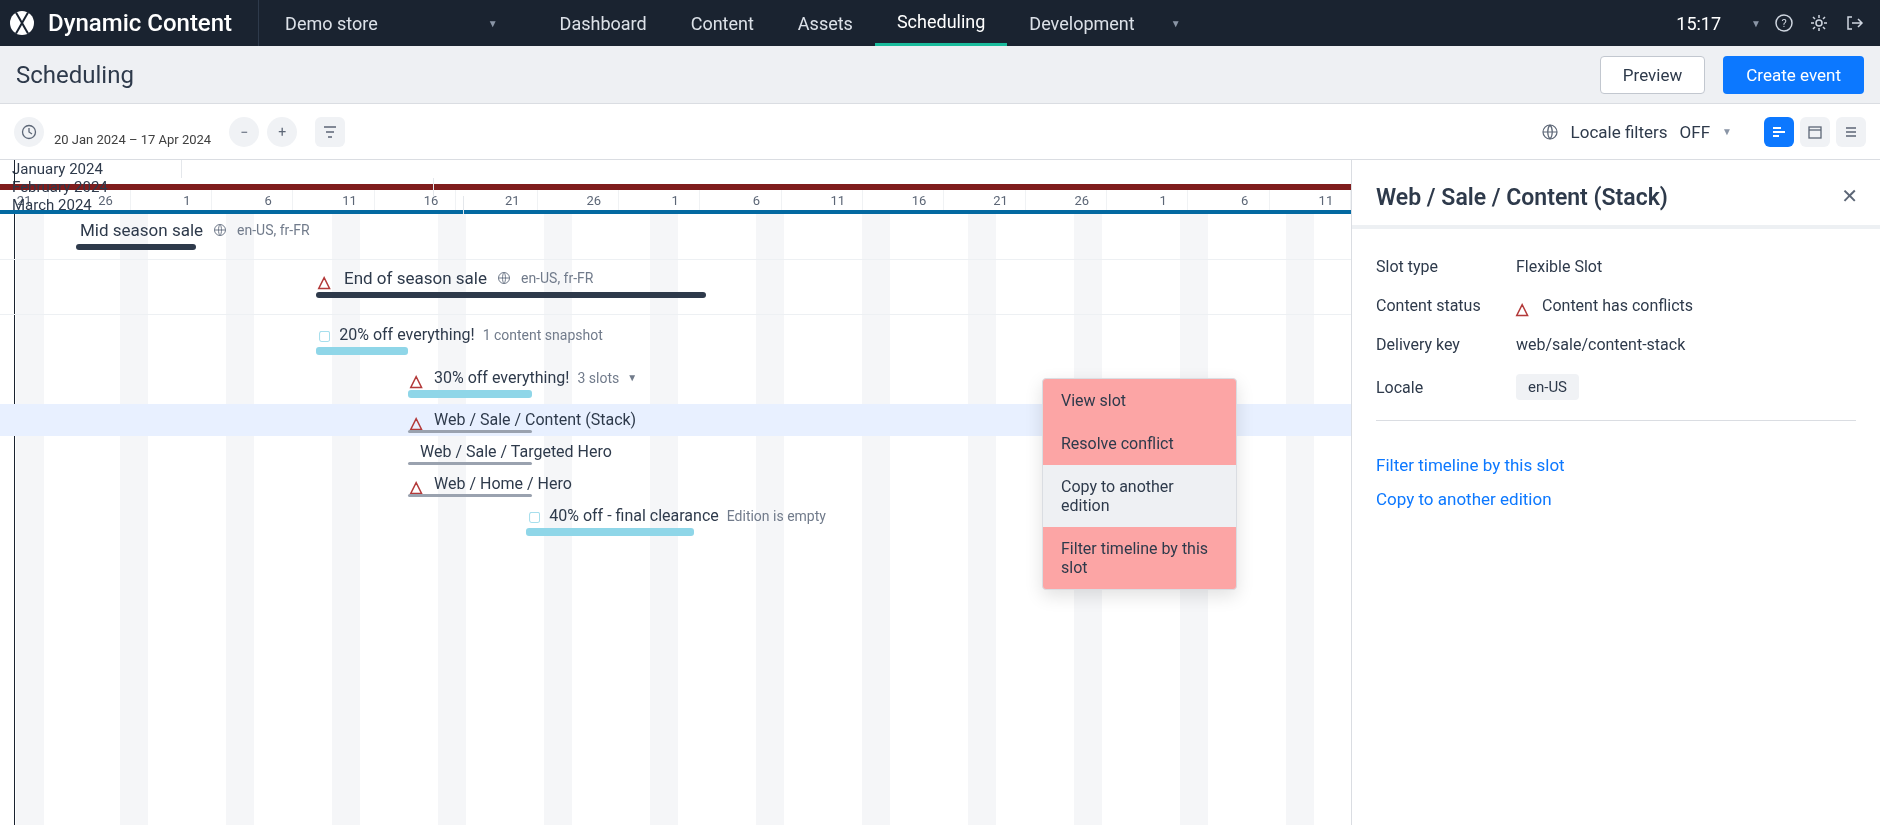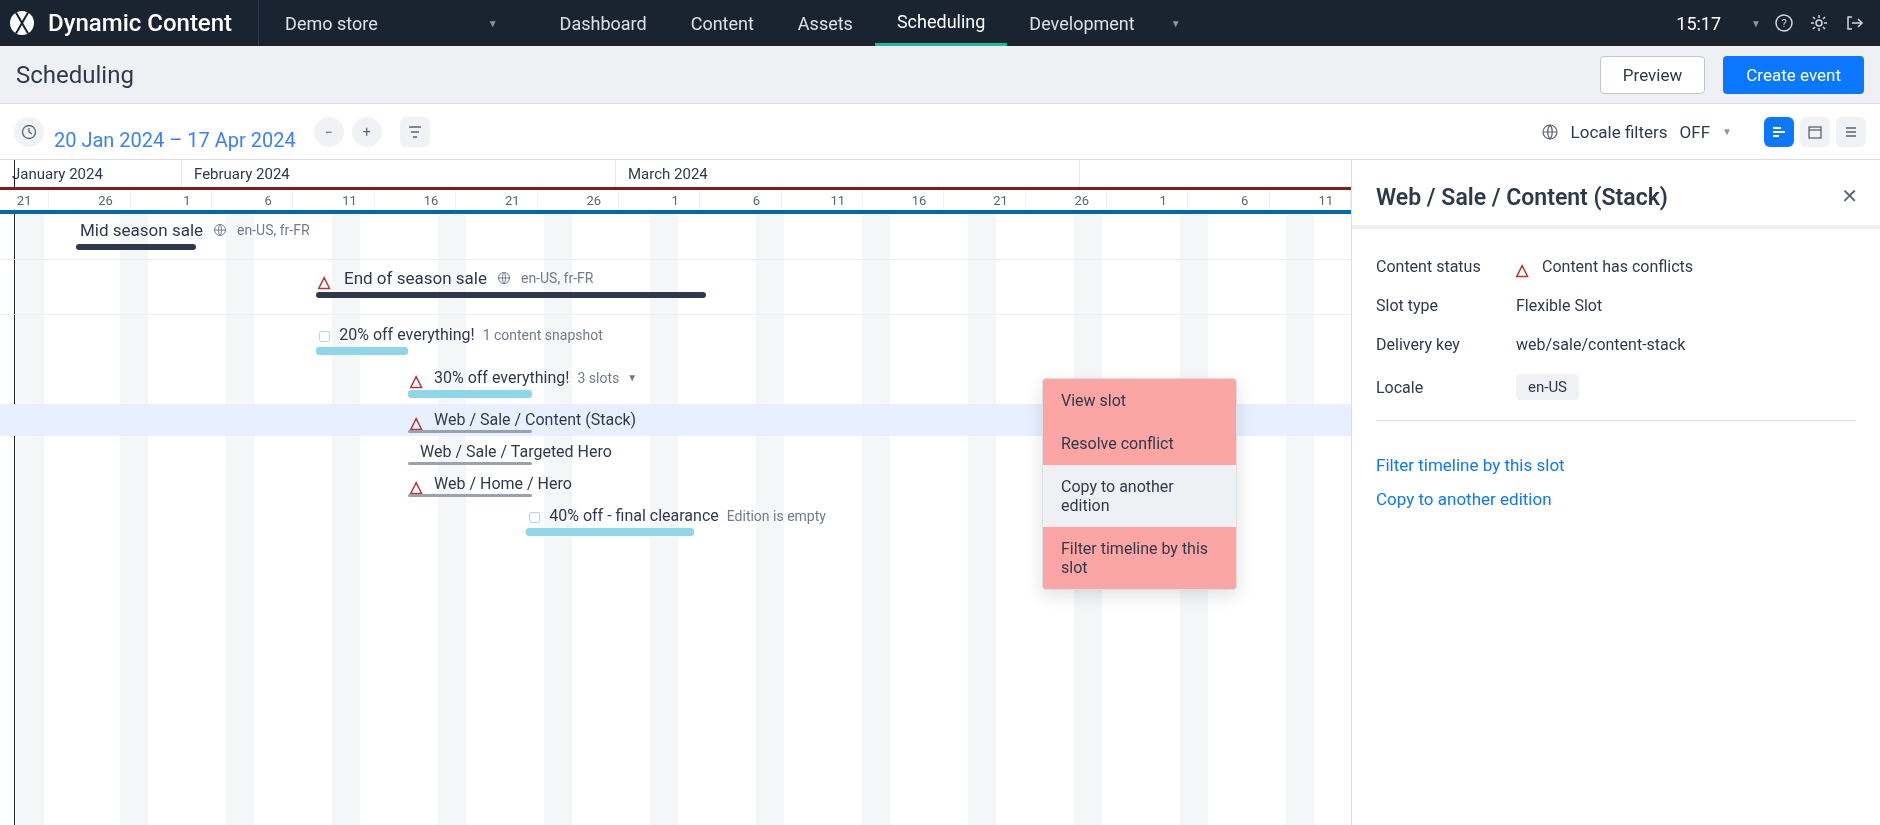--- a/index.html
+++ b/index.html
@@ -80,21 +80,21 @@
     
     .toolbar {
       height: 56px; display: flex; align-items: center; padding: 0 14px;
       border-bottom: 1px solid #dadde2;
     }
     .round {
       width: 30px; height: 30px; border-radius: 50%; background: #f0f2f5;
       display: flex; align-items: center; justify-content: center; color: #5c6676;
       font-size: 14px; cursor: pointer;
     }
-    .date-range { font-size: 20px; color: #3b82f6; margin: 16px 18px 0 10px; }
+    .date-range { font-size: 13px; color: #404040; margin: 16px 18px 0 10px; }
     .small-gap { margin-left: 8px; }
     .rect {
       width: 30px; height: 30px; border-radius: 6px; background: #f0f2f5; margin-left: 18px;
       display:flex;align-items:center;justify-content:center;color:#5c6676;cursor:pointer;
     }
     .toolbar-right { margin-left: auto; display: flex; align-items: center; gap: 10px; }
     .locale-filters { display: flex; align-items: center; gap: 12px; font-size: 17px; color: #2e3a4b; }
     .off-pill { color: #2e3a4b; }
     .view-group { display: flex; gap: 6px; }
     .vt { width: 30px; height: 30px; border-radius: 6px; display:flex;align-items:center;justify-content:center;cursor:pointer; }
@@ -104,21 +104,21 @@
     
     .gantt-wrap { position: relative; height: calc(825px - 46px - 58px - 56px); display: flex; }
 
     .gantt {
       width: 1352px;  
       position: relative;
       overflow: hidden;
       border-right: 1px solid #dadde2;
     }
 
-    .month-row { height: 30px; display: flex; border-bottom: 3px solid #7f1d1d; position:relative; }
+    .month-row { height: 30px; display: flex; border-bottom: 6px solid #7f1d1d; position:relative;flex-direction:column; }
     .month-cell {
       border-right: 1px solid #e4e7eb; font-size: 15px; color: #2e3a4b;
       display: flex; align-items: center; padding-left: 12px;
     }
     .day-row { height: 24px; display: flex; border-bottom: 4px solid #0369a1; gap: 32px; }
     .day-cell {
       flex: 1; border-right: 1px solid #f0f2f4; font-size: 13px; color: #5c6676;
       display: flex; align-items: center; justify-content: center;
     }
 
@@ -444,31 +444,31 @@
 
   </div>
 
   <div class="side">
     <div class="side-title">Web / Sale / Content (Stack)</div>
     <div class="close-x">✕</div>
 
     <div style="height:4px;background:#edf0f3;margin:14px -24px 28px -24px"></div>
 
     <div class="kv">
+      <div class="k">Slot type</div>
+      <div class="v">Flexible Slot</div>
+    </div>
+    <div class="kv">
       <div class="k">Content status</div>
       <div class="v">
         <span class="warn"></span>
         <span>Content has conflicts</span>
       </div>
     </div>
     <div class="kv">
-      <div class="k">Slot type</div>
-      <div class="v">Flexible Slot</div>
-    </div>
-    <div class="kv">
       <div class="k">Delivery key</div>
       <div class="v">web/sale/content-stack</div>
     </div>
     <div class="kv">
       <div class="k">Locale</div>
       <div class="v">
         <span class="locale-pill">en-US</span>
       </div>
     </div>
 

